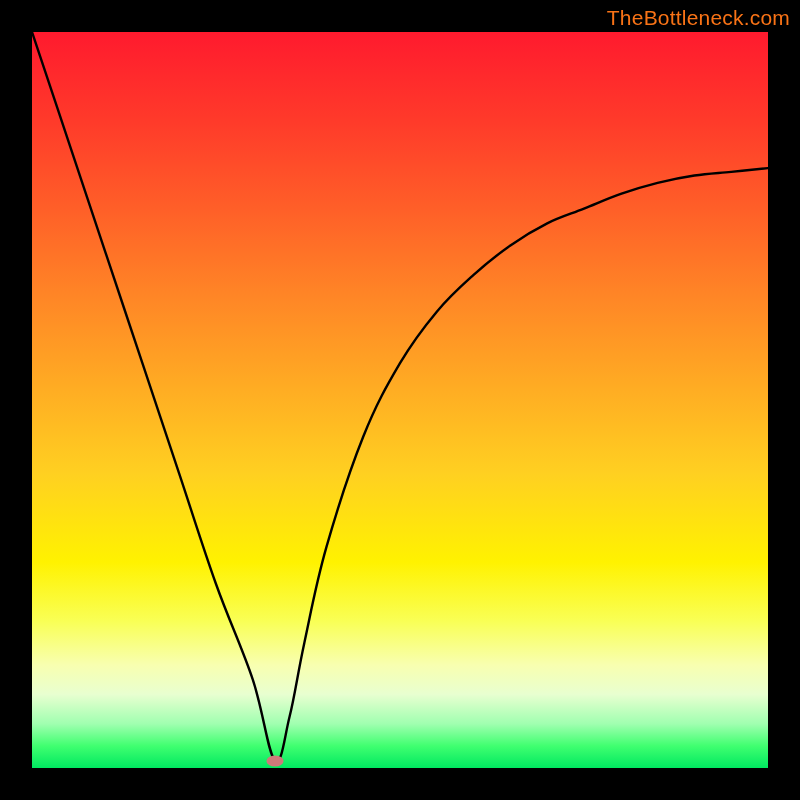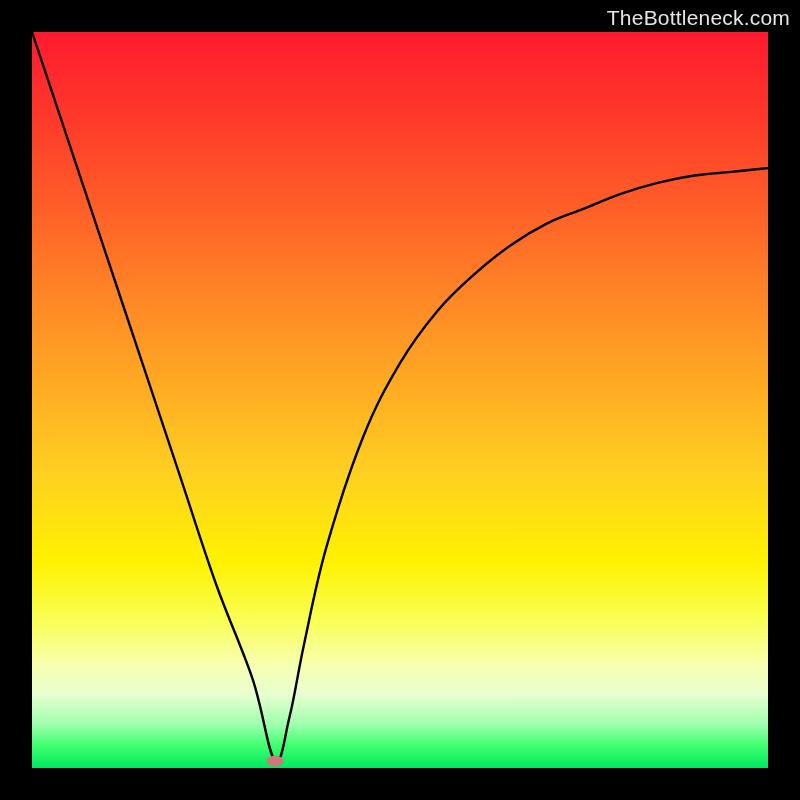--- a/index.html
+++ b/index.html
@@ -51,21 +51,21 @@
     width: 17px;
     height: 11px;
     border-radius: 50%;
     background: #cd7a7a;
     transform: translate(-50%, -50%);
   }
   .watermark {
     position: absolute;
     top: 6px;
     right: 10px;
-    color: #e5e5e5;
+    color: #f97316;
     font-size: 21px;
     letter-spacing: 0.2px;
     font-weight: 400;
   }
 </style>
 </head>
 <body>
 
 <div class="frame">
   <div class="plot-area">

